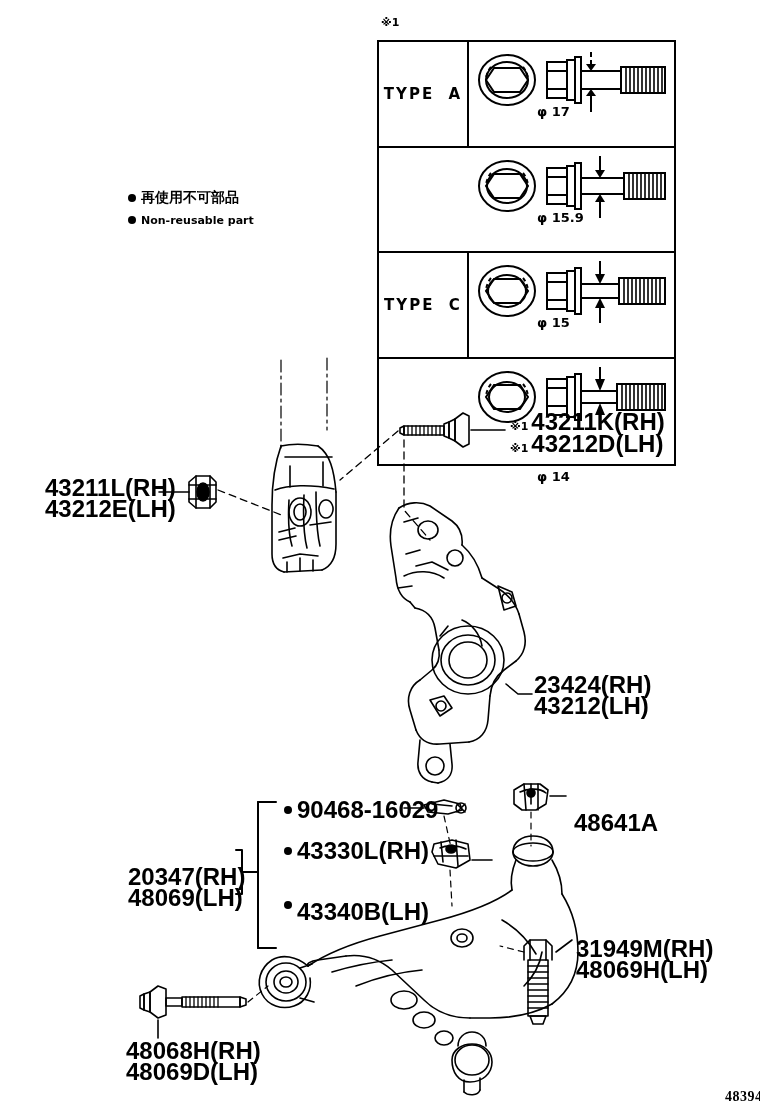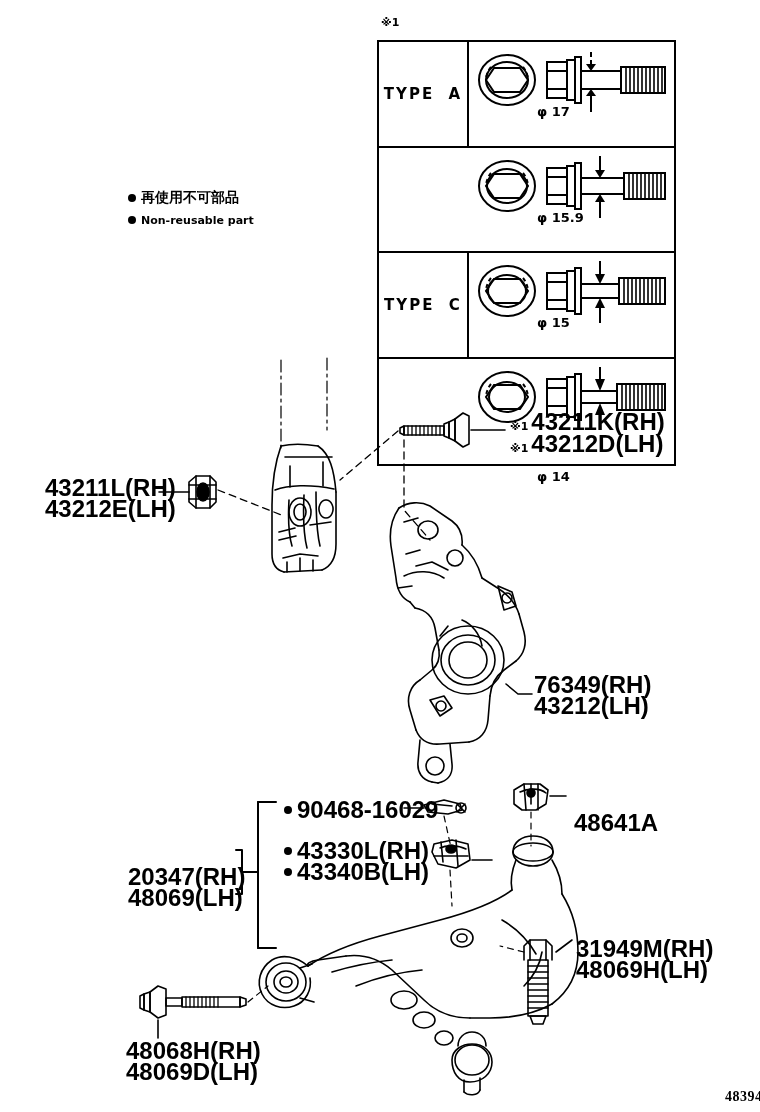--- a/index.html
+++ b/index.html
@@ -303,21 +303,21 @@
     <span class="star">※1</span>
     <span class="pn">43211K(RH)</span>
   </div>
   <div style="display:flex;align-items:baseline;gap:3px;">
     <span class="star">※1</span>
     <span class="pn">43212D(LH)</span>
   </div>
 </div>
 
 <div class="abs" style="left:534px;top:674px;">
-  <div class="pn">76349(RH)</div>
+  <div class="pn">23424(RH)</div>
   <div class="pn">43212(LH)</div>
 </div>
 
 <svg class="abs" style="left:0;top:760px;" width="760" height="352" viewBox="0 0 760 352">
   <g fill="none" stroke="#000" stroke-width="1.6" stroke-linejoin="round" stroke-linecap="round">
 
     <path d="M258 42 L258 188" stroke-width="2"></path>
     <path d="M258 42 L276 42" stroke-width="2"></path>
     <path d="M258 188 L276 188" stroke-width="2"></path>
     <path d="M242 112 L258 112" stroke-width="2"></path>
@@ -425,21 +425,21 @@
     <span class="bullet"></span>
       <span class="pn">90468-16029</span>
   </div>
 </div>
 
 <div class="abs" style="left:284px;top:840px;">
   <div style="display:flex;align-items:center;">
     <span class="bullet"></span>
       <span class="pn">43330L(RH)</span>
   </div>
-  <div style="display:flex;align-items:center;">
+  <div style="display:flex;margin-top:40px;">
     <span class="bullet"></span>
       <span class="pn">43340B(LH)</span>
   </div>
 </div>
 
 <div class="abs" style="left:128px;top:866px;">
   <div class="pn">20347(RH)</div>
   <div class="pn">48069(LH)</div>
 </div>
 

